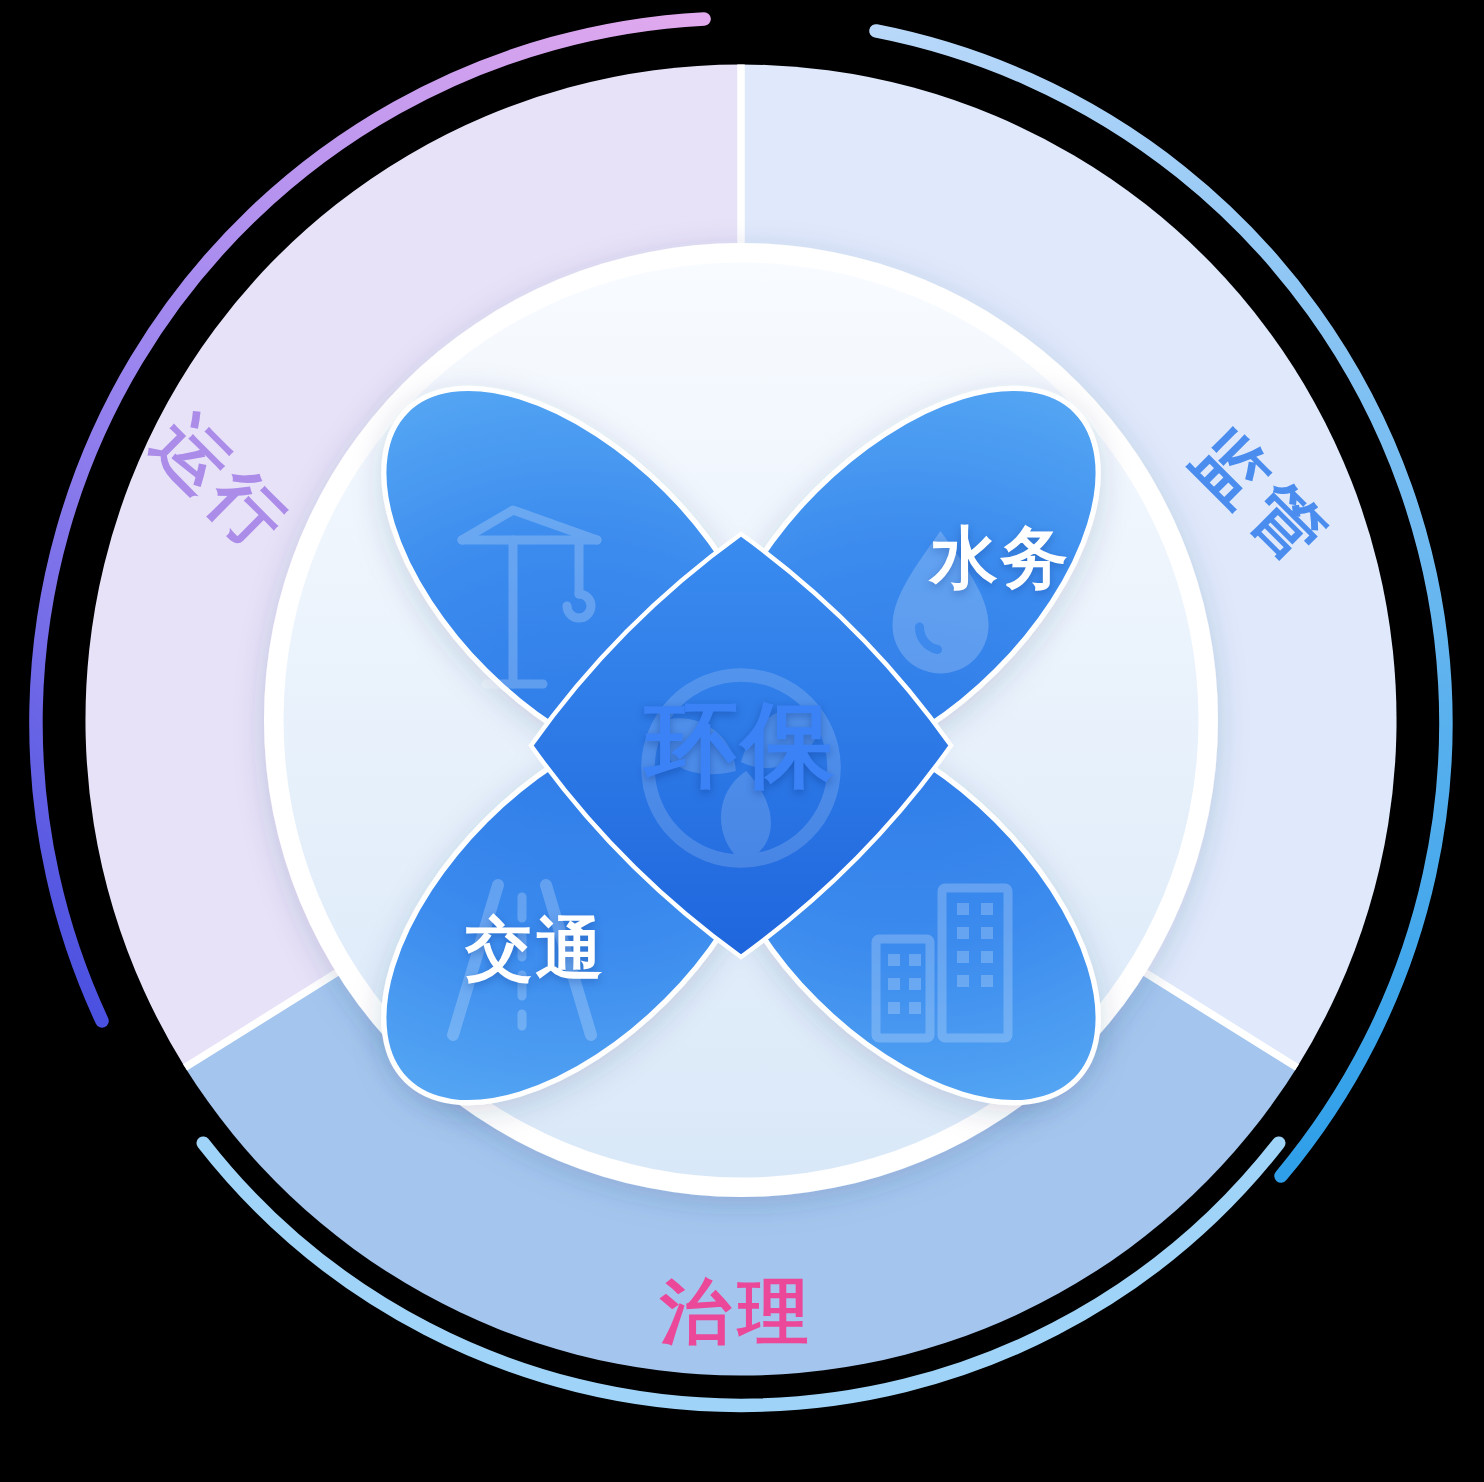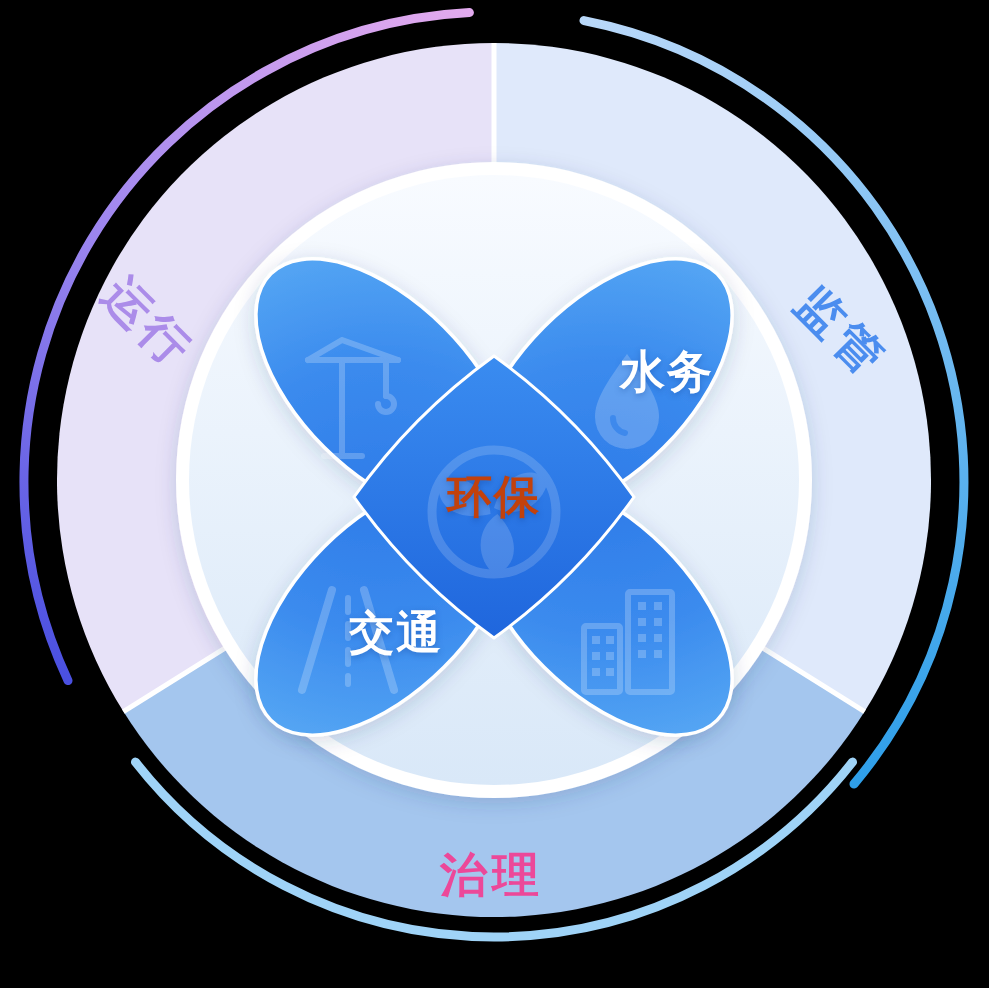--- a/index.html
+++ b/index.html
@@ -10,21 +10,21 @@
   .stage svg{position:absolute;left:0;top:0;}
   .label{
     position:absolute;transform:translate(-50%,-50%);
     font-weight:bold;white-space:nowrap;pointer-events:none;
   }
   .petal-label{
     font-size:45px;color:#ffffff;letter-spacing:2px;
     text-shadow:0 2px 6px rgba(16,60,140,.35);
   }
   .center-label{
-    font-size:45px;color:#c2410c;letter-spacing:2px;
+    font-size:62px;color:#3b82f6;letter-spacing:2px;
     text-shadow:0 2px 6px rgba(10,50,130,.4);
   }
   .sector-label{font-size:47px;letter-spacing:5px;}
   .rot45{transform:translate(-50%,-50%) rotate(45deg);}
 </style>
 </head>
 <body>
 
 <div class="stage">
 
@@ -128,21 +128,21 @@
 
     <g transform="translate(494,512)" opacity="0.16" fill="#ffffff">
       <circle r="62" fill="none" stroke="#ffffff" stroke-width="9"></circle>
       <path d="M 0 -4 C 10 -38 36 -48 54 -32 C 50 -8 24 8 0 -4 Z"></path>
       <path d="M 0 -4 C 10 -38 36 -48 54 -32 C 50 -8 24 8 0 -4 Z" transform="rotate(120)"></path>
       <path d="M 0 -4 C 10 -38 36 -48 54 -32 C 50 -8 24 8 0 -4 Z" transform="rotate(240)"></path>
     </g>
   </svg>
 
   <div class="label petal-label" style="left:630px;top:372px;margin-left:37px;">水务</div>
-  <div class="label petal-label" style="left:357px;top:633px;margin-left:39px;">交通</div>
+  <div class="label petal-label" style="left:357px;top:633px;">交通</div>
 
   <div class="label center-label" style="left:494px;top:497px;">环保</div>
 
   <div class="label sector-label rot45" style="left:148px;top:323px;color:#ab8ce9;">运行</div>
   <div class="label sector-label rot45" style="left:841px;top:332px;color:#4b8def;">监管</div>
   <div class="label sector-label" style="left:492px;top:875px;color:#ec4899;">治理</div>
 
 </div>
 
 </body></html>

